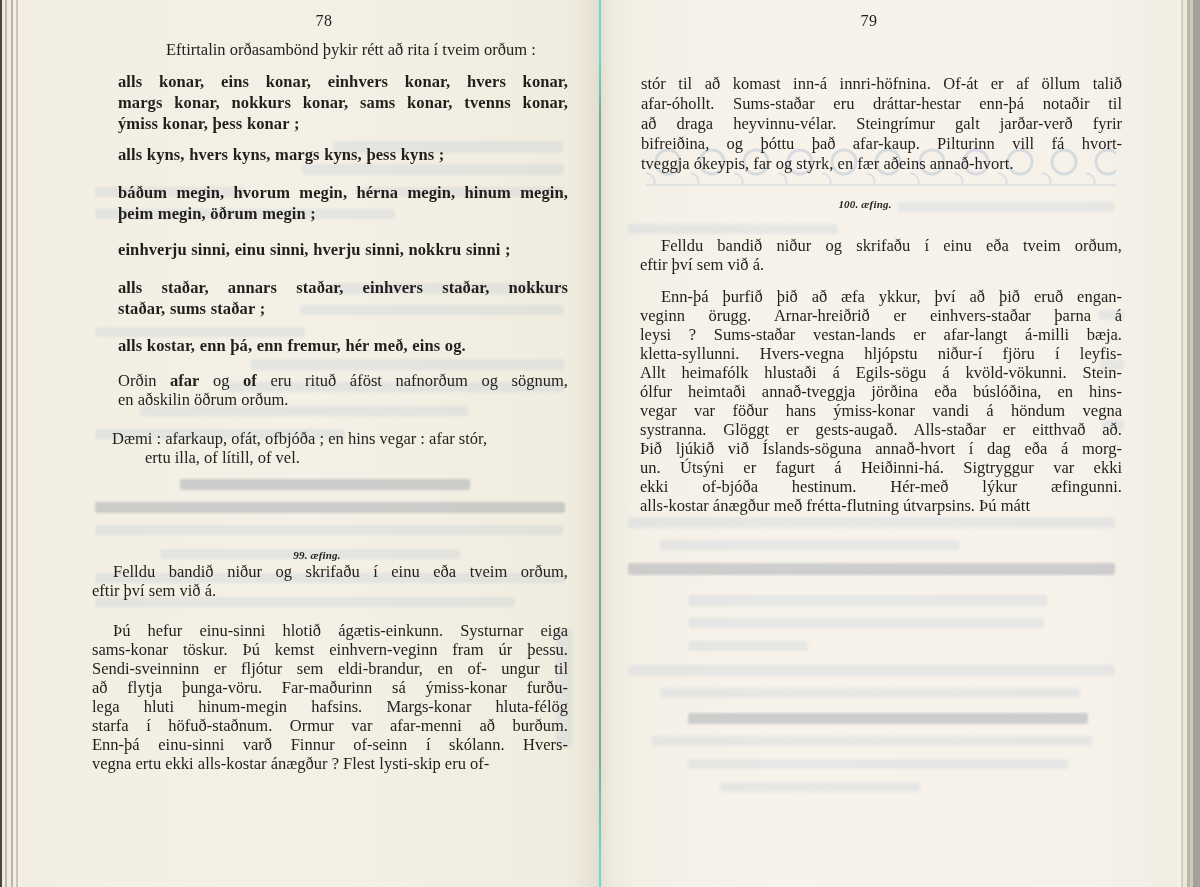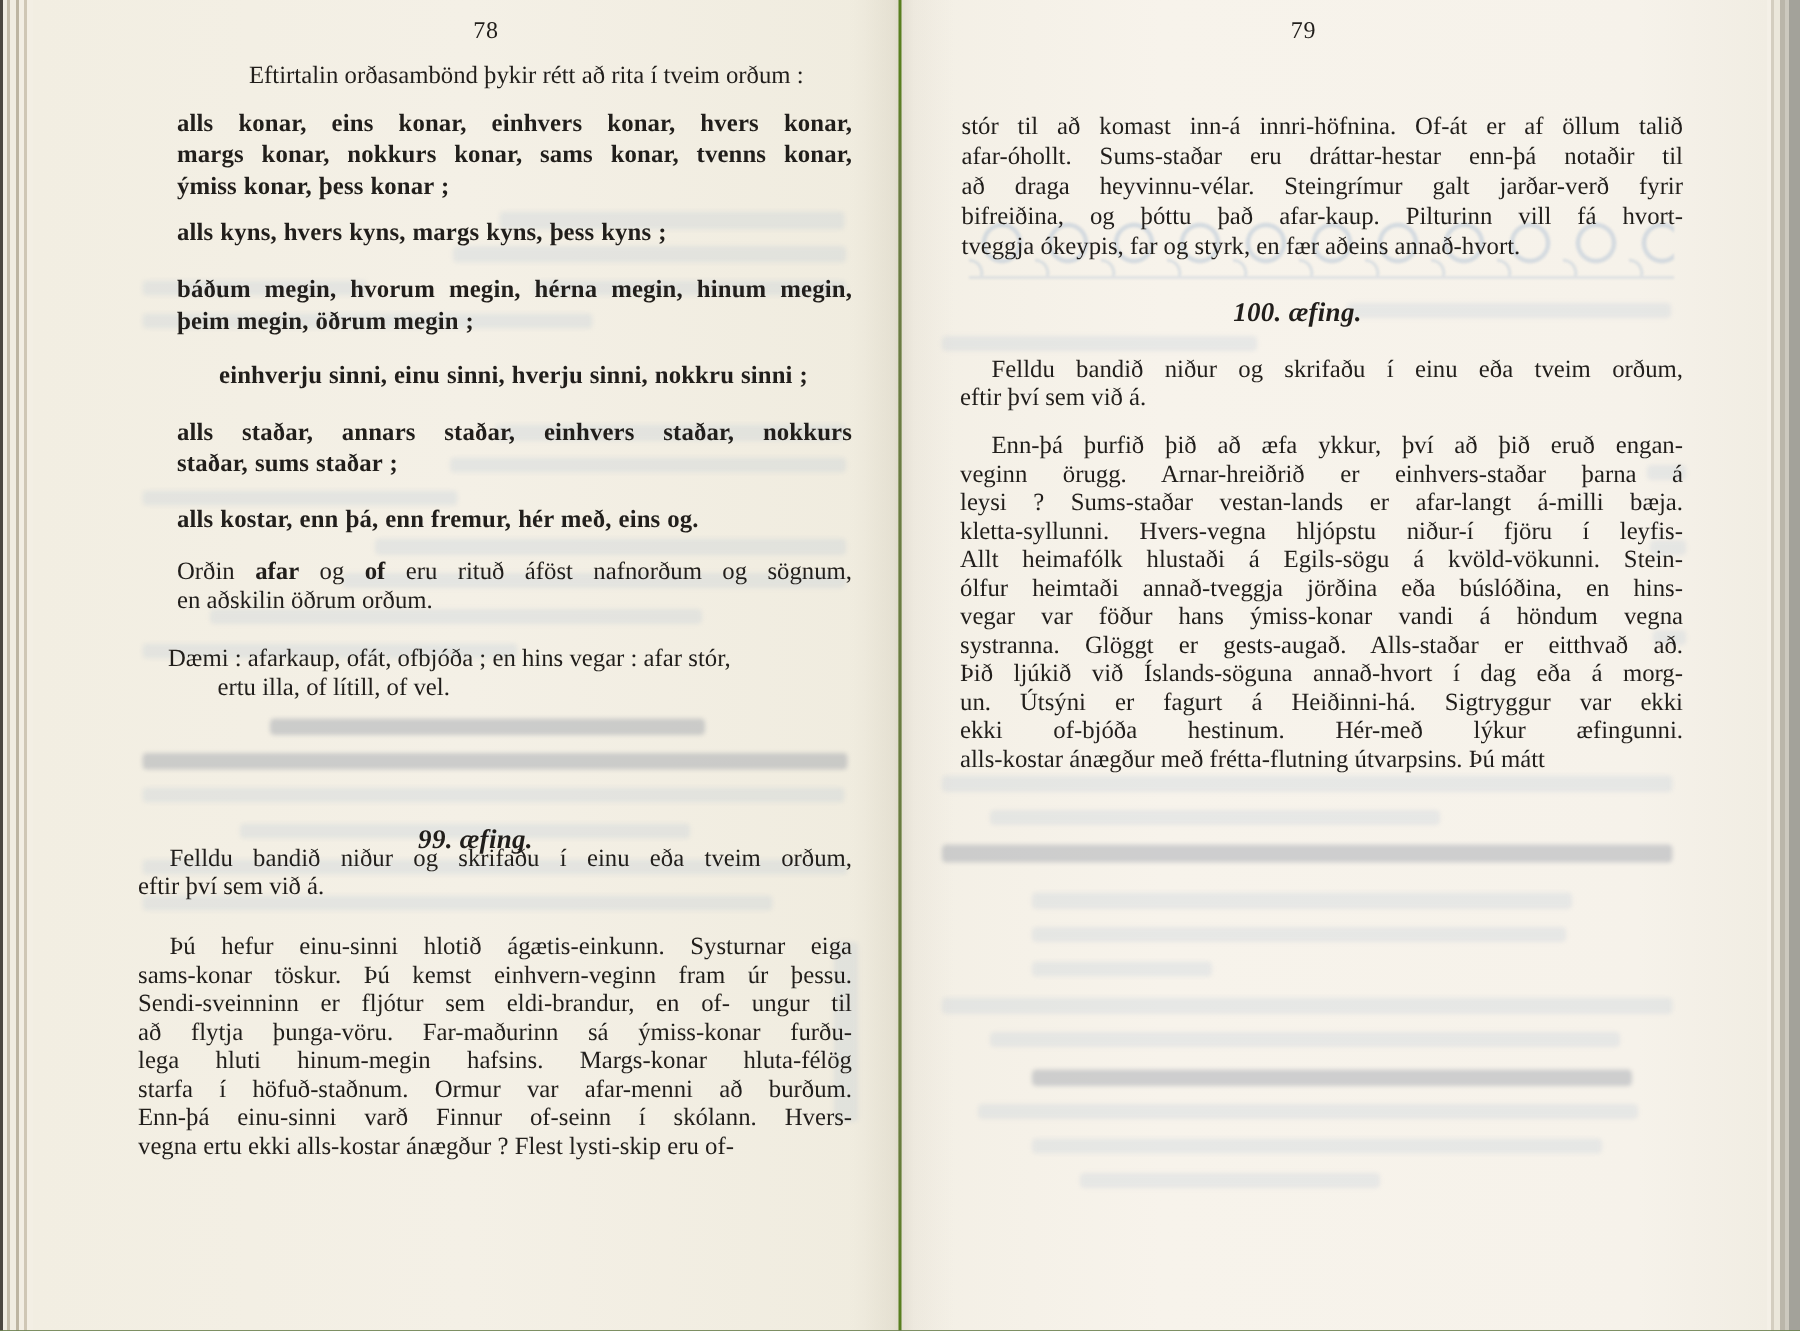--- a/index.html
+++ b/index.html
@@ -1,18 +1,18 @@
 <!DOCTYPE html>
 <html><head>
 <meta charset="utf-8">
 <style>
   html,body{margin:0;padding:0;background:#888;}
   #scan{
     position:relative;width:1200px;height:887px;overflow:hidden;
-    background:#4d7c0f;
+    background:#5eead4;
     font-family:"Liberation Serif","DejaVu Serif",serif;
     color:#211e1b;
   }
   .abs{position:absolute;}
   
   #page-left-bg{left:22px;top:0;width:577px;height:887px;
     background:linear-gradient(90deg,#f2eee2,#f4f0e6 50%,#f0ecdf 96%,#ebe7d9);}
   #page-right-bg{left:601px;top:0;width:577px;height:887px;
     background:linear-gradient(90deg,#f3efe5,#f7f3eb 30%,#f6f2ea 85%,#f1ede3);}
   #gutter-shade{left:566px;top:0;width:70px;height:887px;
@@ -25,21 +25,21 @@
     background:linear-gradient(90deg,#f4f0e7 0 3px,#d4cec0 3px 5px,#ebe7db 5px 9px,#bab6aa 9px 12px,#ccc9bf 12px 15px,#a3a29a 15px 22px);}
 
   
   .txt{z-index:3;font-size:16.5px;line-height:19px;}
   .lh20{line-height:20px;}
   .grp{font-weight:bold;line-height:21px;word-spacing:.4px;letter-spacing:.1px;}
   .just .line{text-align:justify;text-align-last:justify;}
   .just .line:last-child{text-align-last:left;}
   .ind .line:first-child{text-indent:21px;}
   .pnum{z-index:3;font-size:16px;letter-spacing:.5px;text-align:center;}
-  .heading{z-index:3;font-size:18px;font-weight:bold;font-style:italic;text-align:center;letter-spacing:.2px;}
+  .heading{z-index:3;font-size:11px;font-weight:bold;font-style:italic;text-align:center;letter-spacing:.2px;}
 
   
   #bleed-layer{z-index:1;}
   .bleed{position:absolute;border-radius:3px;background:rgba(150,172,205,.16);filter:blur(1.3px);}
   .bleed.d{background:rgba(112,124,142,.30);}
   #ornament{
     left:646px;top:142px;width:470px;height:42px;z-index:1;
     background-image:
       radial-gradient(circle at 22px 20px, rgba(150,175,205,0) 10px, rgba(150,175,205,.34) 11px, rgba(150,175,205,.34) 13px, rgba(150,175,205,0) 14px),
       radial-gradient(circle at 0px 40px, rgba(150,175,205,0) 7px, rgba(150,175,205,.28) 8px, rgba(150,175,205,.28) 9px, rgba(150,175,205,0) 10px);
@@ -112,21 +112,21 @@
 
   <div class="abs txt grp" style="left:118px;top:144px;width:450px;">
       <div class="line">alls kyns, hvers kyns, margs kyns, þess kyns ;</div>
     </div>
 
   <div class="abs txt grp just" style="left:118px;top:182px;width:450px;">
       <div class="line">báðum megin, hvorum megin, hérna megin, hinum megin,</div>
       <div class="line">þeim megin, öðrum megin ;</div>
     </div>
 
-  <div class="abs txt grp" style="left:118px;top:239px;width:450px;margin-left:28px;">
+  <div class="abs txt grp" style="left:118px;top:239px;width:450px;">
       <div class="line">einhverju sinni, einu sinni, hverju sinni, nokkru sinni ;</div>
     </div>
 
   <div class="abs txt grp just" style="left:118px;top:277px;width:450px;">
       <div class="line">alls staðar, annars staðar, einhvers staðar, nokkurs</div>
       <div class="line">staðar, sums staðar ;</div>
     </div>
 
   <div class="abs txt grp" style="left:118px;top:335px;width:450px;">
       <div class="line">alls kostar, enn þá, enn fremur, hér með, eins og.</div>

